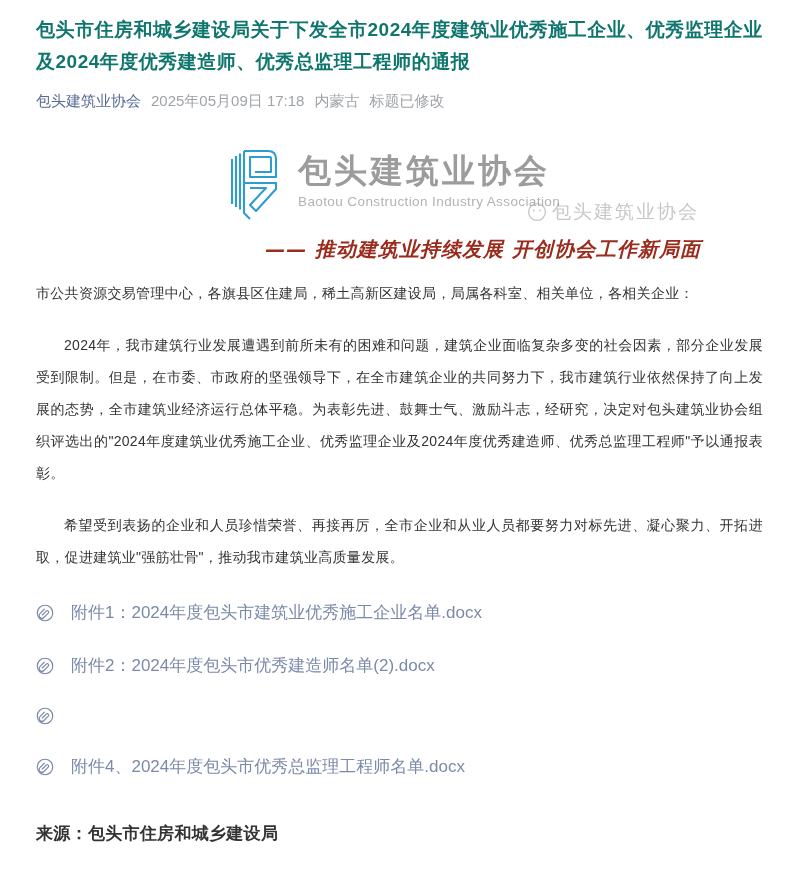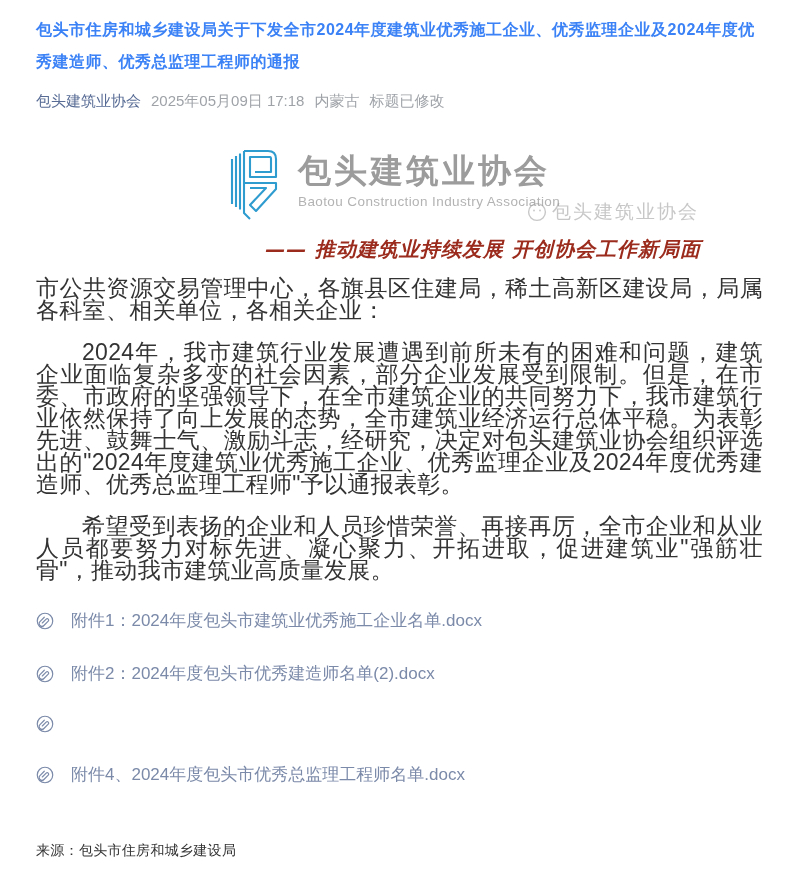--- a/index.html
+++ b/index.html
@@ -11,24 +11,24 @@
     color: #333;
     overflow-x: hidden;
   }
   .page {
     width: 799px;
     padding: 14px 36px 20px 36px;
   }
 
   
   .article-title {
-    font-size: 16px;
+    font-size: 19px;
     line-height: 32px;
     font-weight: 700;
-    color: #3b82f6;
+    color: #0f766e;
     letter-spacing: 0.5px;
   }
   .meta-row {
     margin-top: 14px;
     font-size: 15px;
     color: #9fa3a8;
     display: flex;
     align-items: center;
     gap: 10px;
     white-space: nowrap;
@@ -86,22 +86,22 @@
     font-style: italic;
     font-weight: 700;
     font-size: 20px;
     color: #9b2b1c;
     letter-spacing: 1px;
     white-space: nowrap;
   }
 
   
   .body-text p {
-    font-size: 23px;
-    line-height: 22px;
+    font-size: 14px;
+    line-height: 32px;
     color: #333;
     text-align: justify;
     letter-spacing: 0.3px;
   }
   .salutation { margin-top: 12px; }
   .para { margin-top: 20px; text-indent: 2em; }
 
   
   .attachments { margin-top: 28px; }
   .attachment {
@@ -111,24 +111,25 @@
     margin-bottom: 30px;
     font-size: 17px;
     color: #7b8aa9;
     cursor: pointer;
   }
   .attachment:last-child { margin-bottom: 16px; }
   .attachment .clip { flex: 0 0 auto; display: inline-flex; }
 
   
   .source-line {
-    margin-top: 56px;
-    font-size: 14px;
+    margin-top: 44px;
+    font-size: 17px;
     color: #333;
     letter-spacing: 0.3px;
+    font-weight: bold;
   }
 </style>
 </head>
 <body>
 
 <div class="page">
 
   <h1 class="article-title">包头市住房和城乡建设局关于下发全市2024年度建筑业优秀施工企业、优秀监理企业及2024年度优秀建造师、优秀总监理工程师的通报</h1>
 
   <div class="meta-row">

